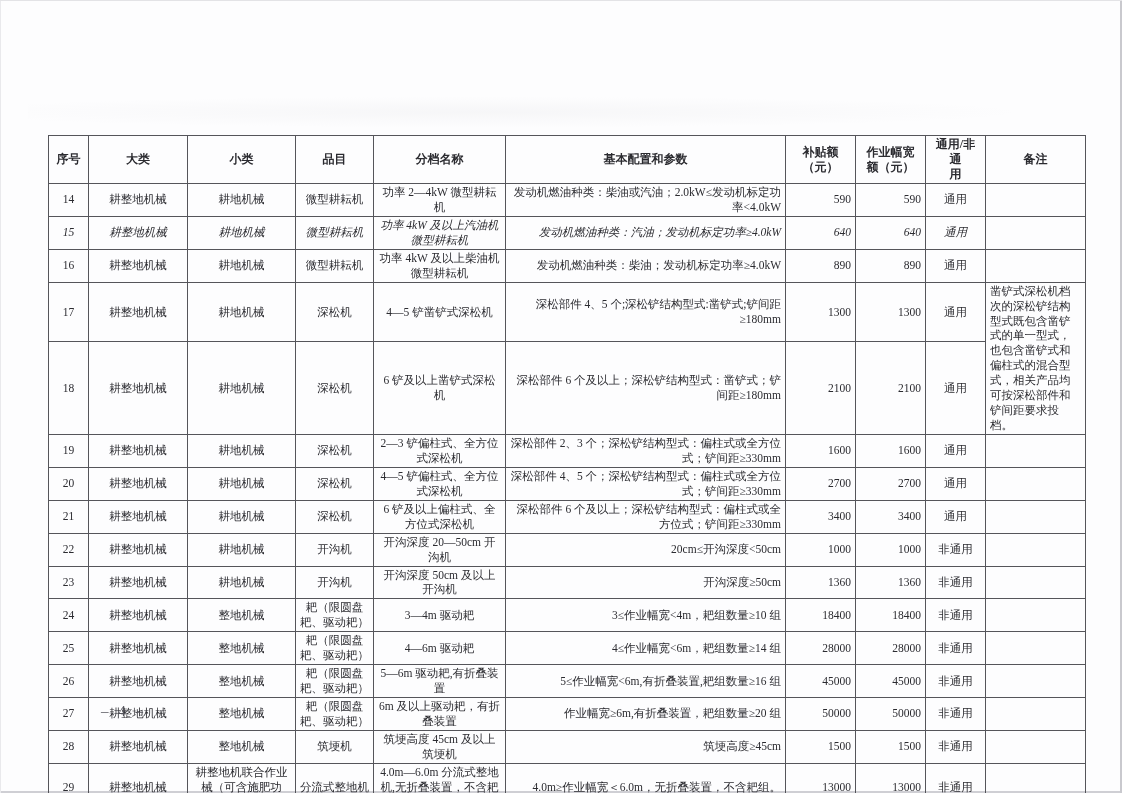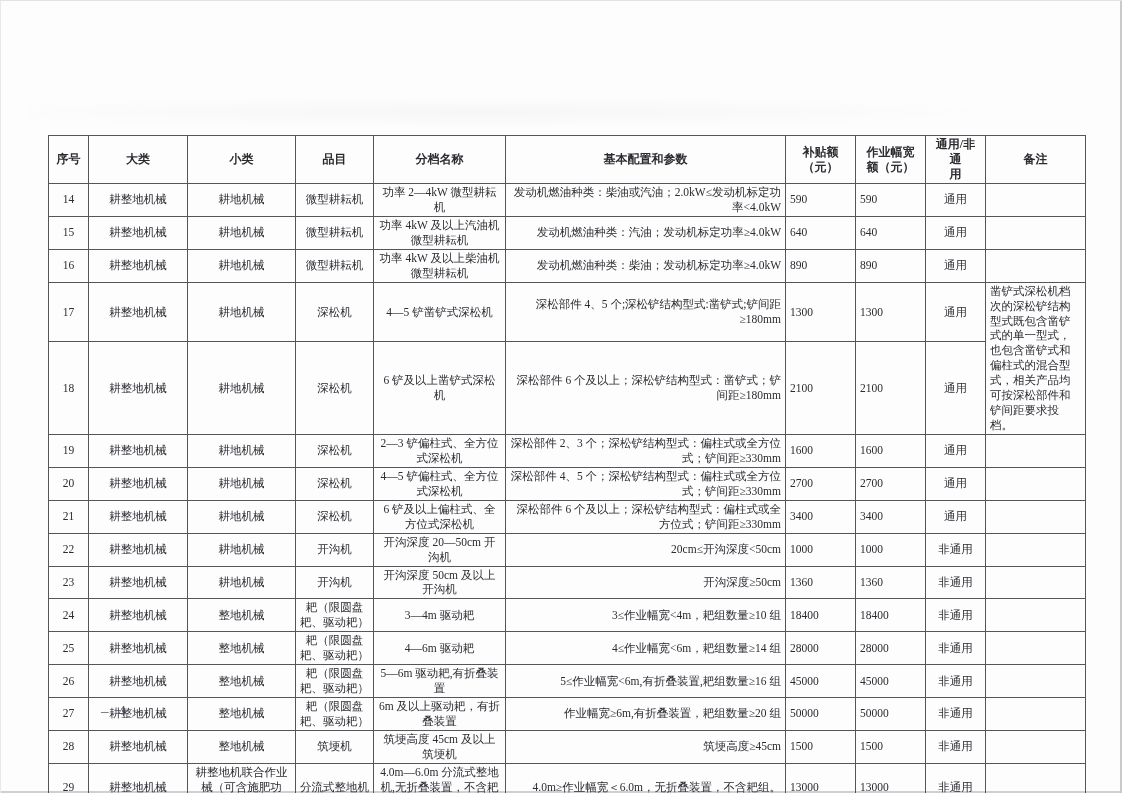--- a/index.html
+++ b/index.html
@@ -37,21 +37,21 @@
   }
   table.subsidy th{
     font-size:12px;font-weight:700;text-align:center;
     white-space:pre-line;line-height:1.25;
   }
   table.subsidy td{
     font-size:11.5px;line-height:1.3;
   }
   .c-center{text-align:center;}
   .c-left{text-align:right;padding-left:7px;padding-right:5px;}
-  .c-right{padding-right:14px;}
+  .c-right{text-align:right;padding-right:14px;}
   .c-remark{text-align:left;vertical-align:middle;padding:2px 6px;line-height:1.5;}
   .page-num{
     position:absolute;left:101px;top:703px;
     font-size:15px;color:#54545c;letter-spacing:3px;
   }
 </style>
 </head>
 <body>
 
 <div class="scan-page">
@@ -93,21 +93,21 @@
           <td class="c-center">耕整地机械</td>
           <td class="c-center">耕地机械</td>
           <td class="c-center">微型耕耘机</td>
           <td class="c-center">功率 2—4kW 微型耕耘机</td>
           <td class="c-left">发动机燃油种类：柴油或汽油；2.0kW≤发动机标定功率&lt;4.0kW</td>
           <td class="c-right">590</td>
           <td class="c-right">590</td>
           <td class="c-center">通用</td>
           <td class="c-remark"></td>
         </tr>
-        <tr style="height: 28px;">
+        <tr style="height: 28px; font-style: italic;">
           <td class="c-center">15</td>
           <td class="c-center">耕整地机械</td>
           <td class="c-center">耕地机械</td>
           <td class="c-center">微型耕耘机</td>
           <td class="c-center">功率 4kW 及以上汽油机微型耕耘机</td>
           <td class="c-left">发动机燃油种类：汽油；发动机标定功率≥4.0kW</td>
           <td class="c-right">640</td>
           <td class="c-right">640</td>
           <td class="c-center">通用</td>
           <td class="c-remark"></td>

